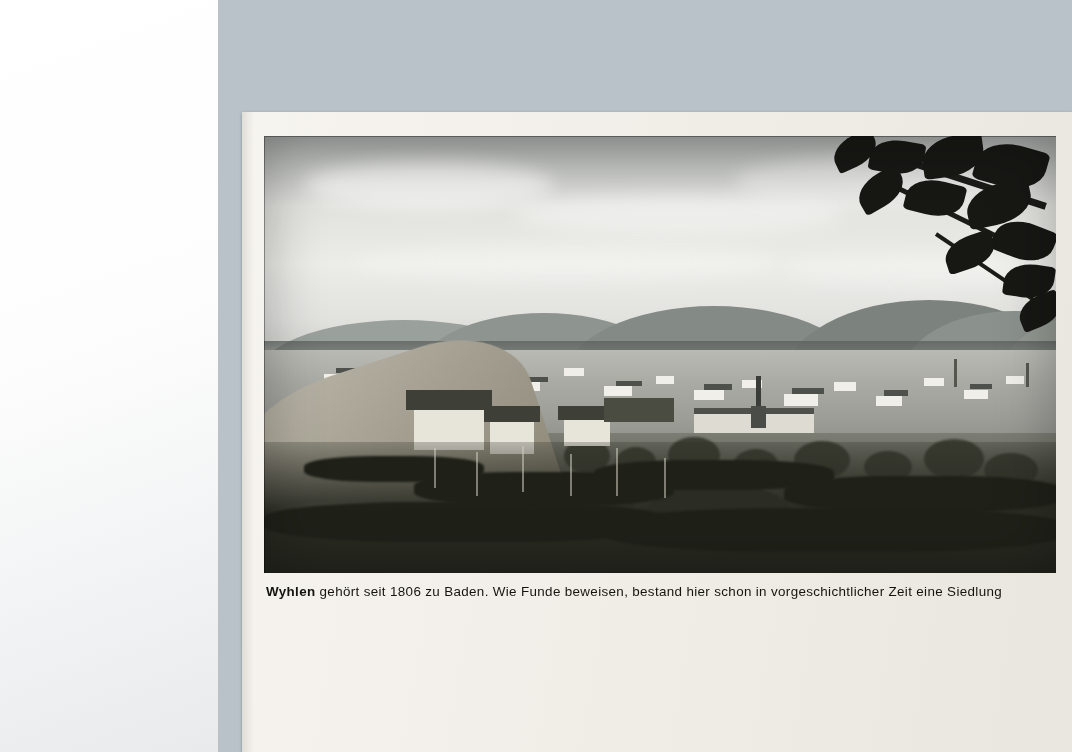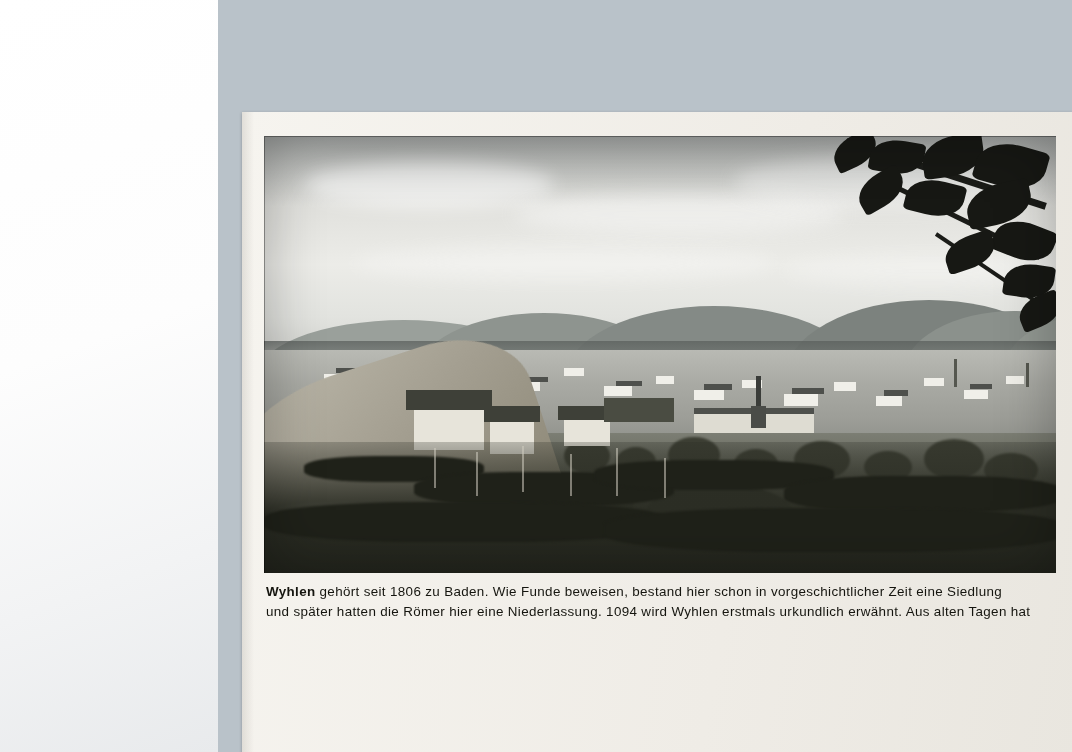--- a/index.html
+++ b/index.html
@@ -407,17 +407,16 @@
         <div class="leaf" style="left:178px; top:128px; width:50px; height:34px; transform: rotate(8deg);"></div>
         <div class="leaf" style="left:192px; top:160px; width:44px; height:30px; transform: rotate(-22deg);"></div>
       </div>
 
       <div class="vignette"></div>
       <div class="photo-border"></div>
     </div>
 
     <div class="caption">
       <span class="caption-line cap-l1"><b>Wyhlen</b><span> gehört seit 1806 zu Baden.  Wie Funde beweisen, bestand hier schon in vorgeschichtlicher Zeit eine Siedlung</span></span>
-      <span class="caption-line cap-l2">und später hatten die Römer hier eine Niederlassung. 1094 wird Wyhlen erstmals urkundlich erwähnt. Aus alten Tagen hat</span>
     </div>
   </div>
 
 </div>
 
 </body></html>

